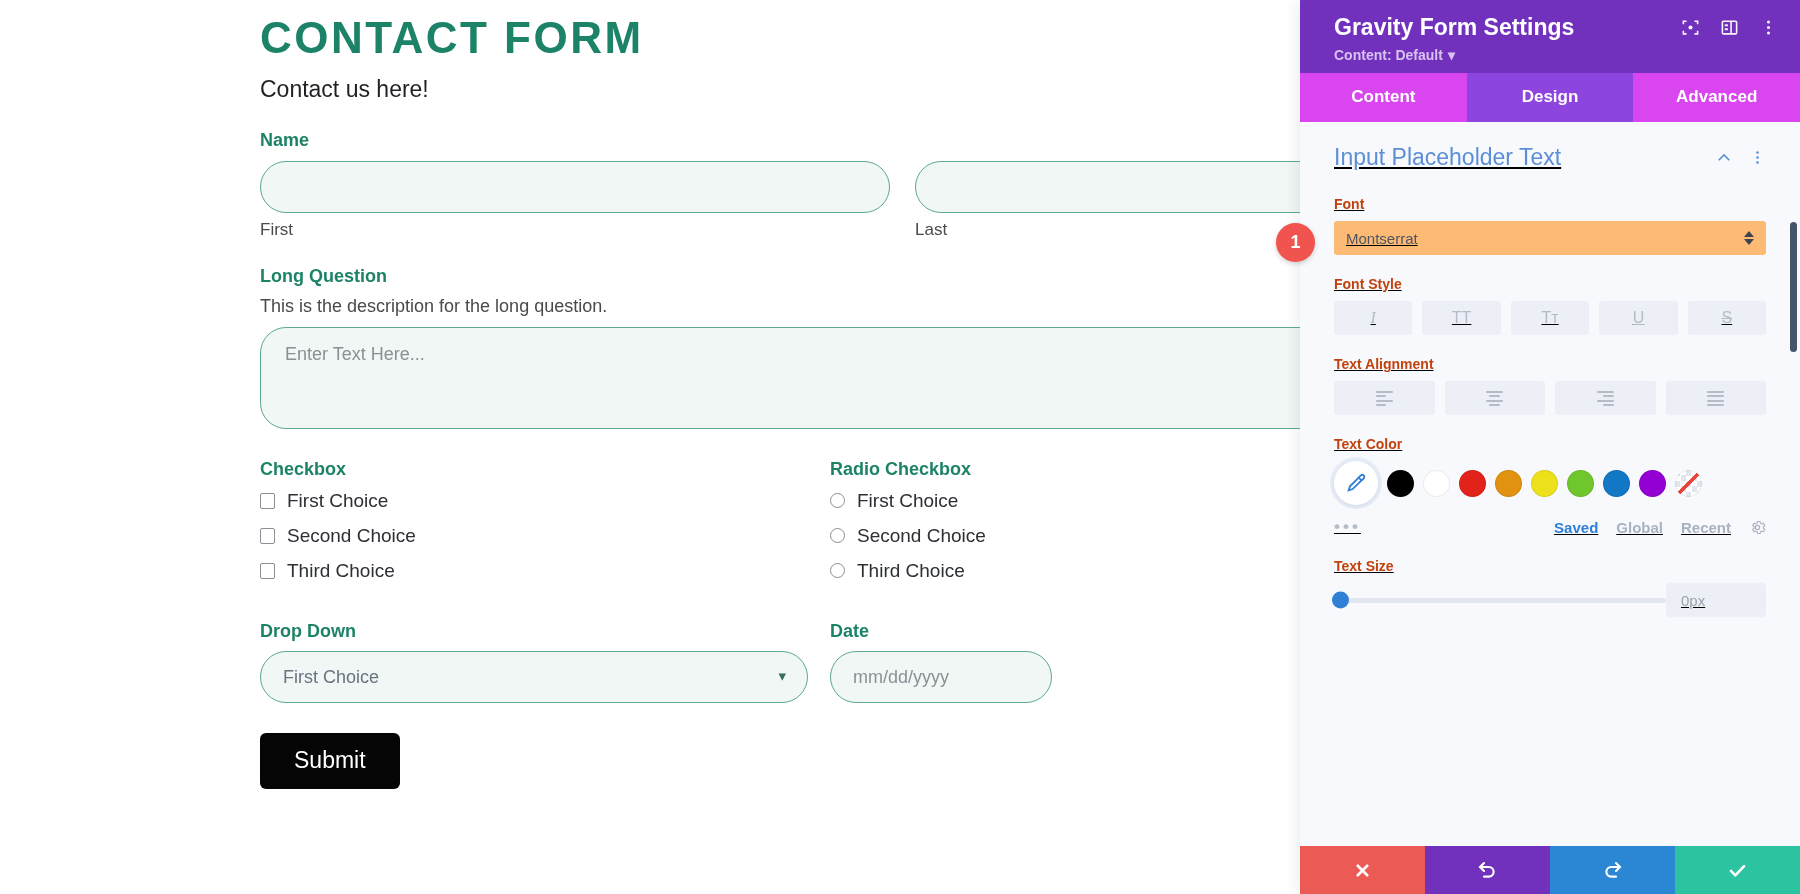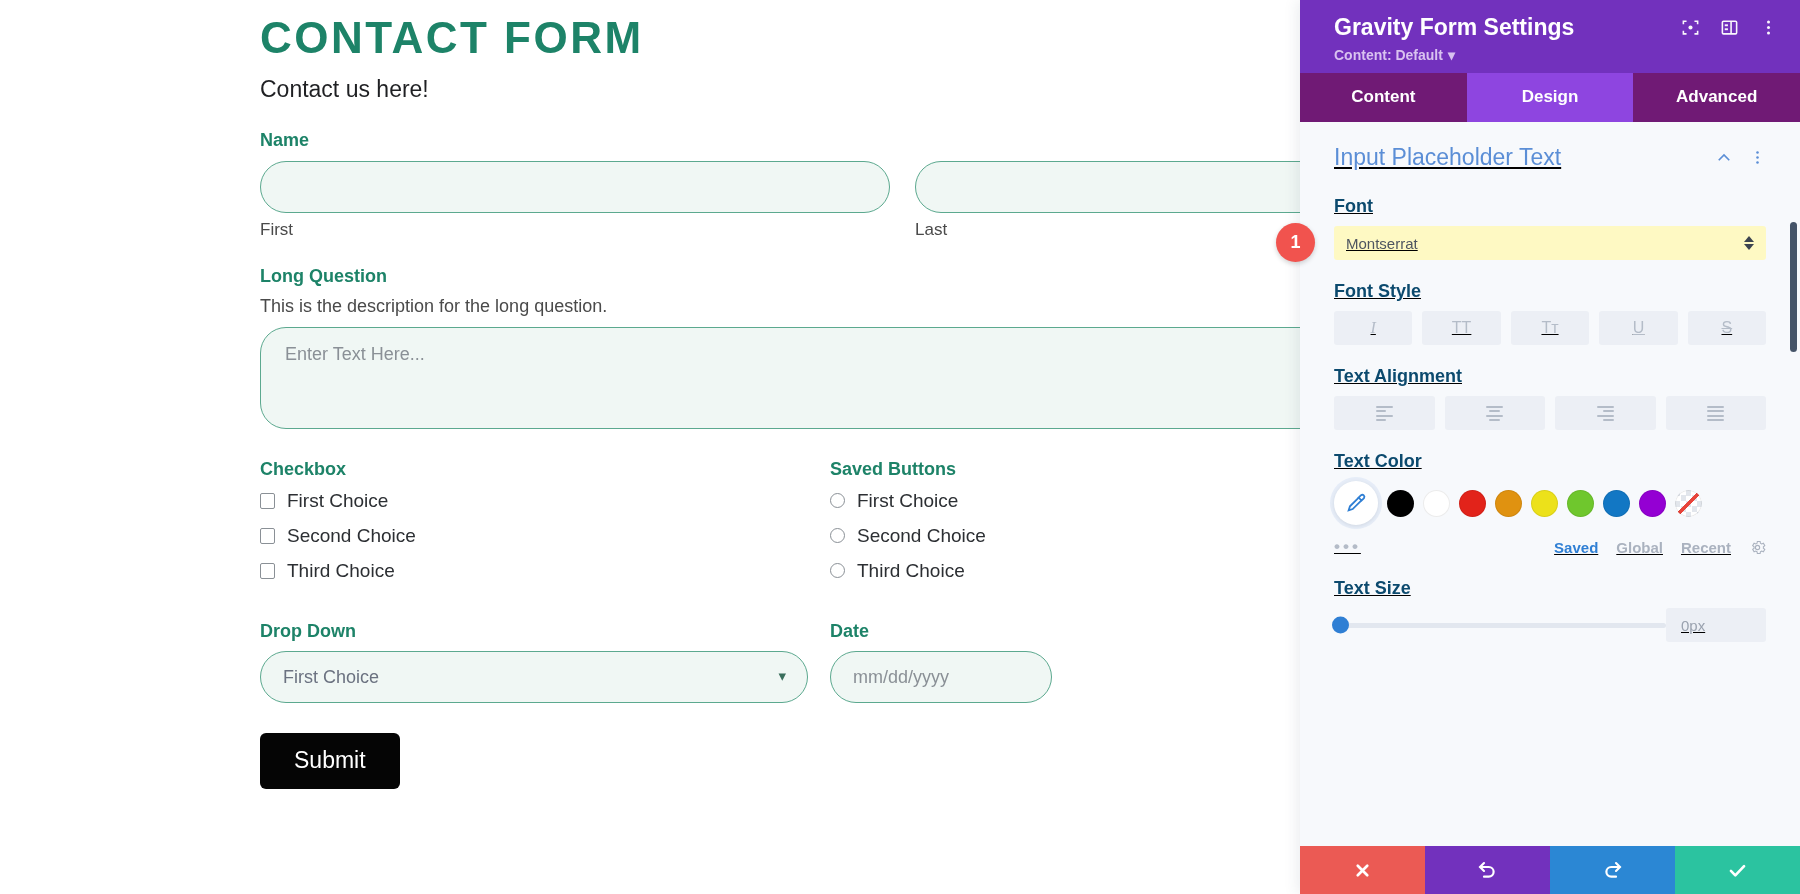--- a/index.html
+++ b/index.html
@@ -96,43 +96,43 @@
   }
   .panel-head-top { display: flex; align-items: flex-start; }
   .panel-title { font-size: 23px; font-weight: bold; line-height: 1.15; }
   .panel-preset {
     font-size: 14px; font-weight: bold; color: #d9c2f0;
     margin-top: 7px; display: flex; align-items: center; gap: 5px;
   }
   .head-icons { margin-left: auto; display: flex; align-items: center; gap: 20px; padding-top: 4px; }
   .hicon { width: 19px; height: 19px; opacity: .96; cursor: pointer; }
 
-  .tabs { display: flex; background: #701a75; flex: none; }
+  .tabs { display: flex; background: #d946ef; flex: none; }
   .tab {
     flex: 1; text-align: center; padding: 14px 0 15px;
     font-size: 17px; font-weight: bold; color: #ffffff; cursor: pointer;
   }
   .tab.active { background: #8e45e0; }
 
   .panel-body {
     flex: 1; overflow: hidden; position: relative;
     padding: 0 34px 0 34px; background: #f7f9fc; text-decoration: underline;
   }
   .sec-head {
     display: flex; align-items: center; padding-top: 22px; padding-bottom: 4px;
   }
   .sec-title { font-size: 23px; color: #5b8ed6; font-weight: normal; }
   .sec-icons { margin-left: auto; display: flex; align-items: center; gap: 16px; }
 
   .ctl { margin-top: 21px; }
   .ctl-label {
-    font-size: 18px; font-weight: bold; color: #0c4a6e; margin-bottom: 9px;
+    font-size: 14px; font-weight: bold; color: #c2410c; margin-bottom: 9px;
   }
   .dd {
-    background: #fef9c3; border: none; border-radius: 3px; height: 34px;
+    background: #fdba74; border: none; border-radius: 3px; height: 34px;
     display: flex; align-items: center; padding: 0 12px;
     font-size: 15px; color: #4e5560; position: relative; cursor: pointer;
   }
   .dd-caret { margin-left: auto; display: flex; flex-direction: column; gap: 2px; }
   .tri-up {
     width: 0; height: 0; border-left: 5px solid transparent;
     border-right: 5px solid transparent; border-bottom: 6px solid #3c4450;
   }
   .tri-dn {
     width: 0; height: 0; border-left: 5px solid transparent;
@@ -256,21 +256,21 @@
           <label class="choice-row">
             <span class="cb-box"></span>
             <span>Second Choice</span>
           </label>
           <label class="choice-row">
             <span class="cb-box"></span>
             <span>Third Choice</span>
           </label>
         </div>
         <div class="col-b">
-          <div class="field-label">Saved Buttons</div>
+          <div class="field-label">Radio Checkbox</div>
           <label class="choice-row">
             <span class="rd-box"></span>
             <span>First Choice</span>
           </label>
           <label class="choice-row">
             <span class="rd-box"></span>
             <span>Second Choice</span>
           </label>
           <label class="choice-row">
             <span class="rd-box"></span>

